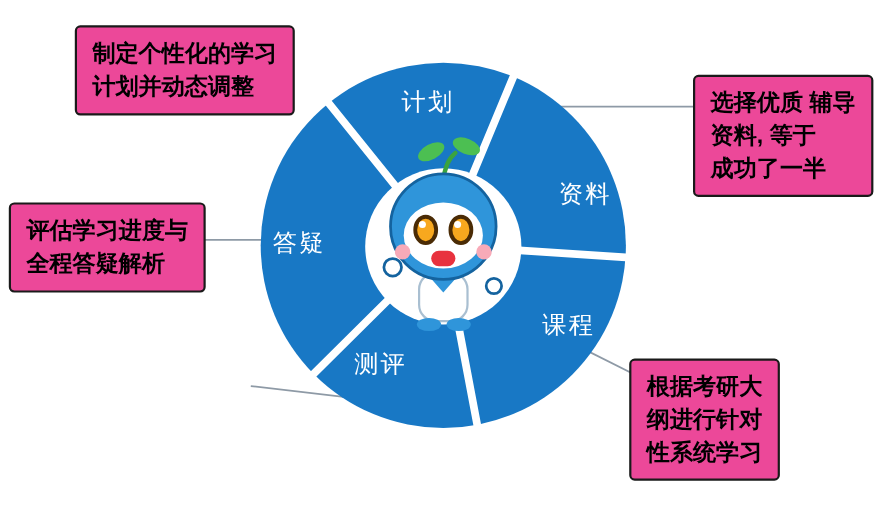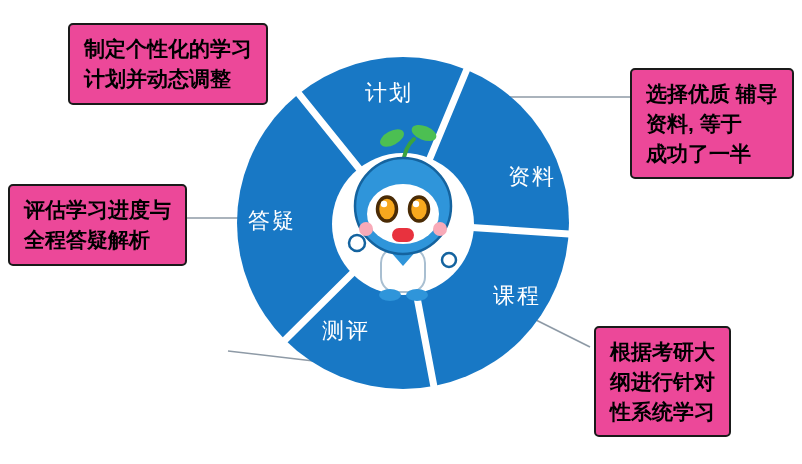--- a/index.html
+++ b/index.html
@@ -84,17 +84,17 @@
   <div class="seg-label" style="left:346px; top:331px;">测评</div>
   <div class="seg-label" style="left:272px; top:201px;margin-top:20px;">答疑</div>
 
   <div class="callout" style="left:68px; top:23px;">制定个性化的学习
 计划并动态调整</div>
   <div class="callout" style="left:630px; top:68px;">选择优质 辅导
 资料, 等于
 成功了一半</div>
   <div class="callout" style="left:8px; top:184px;">评估学习进度与
 全程答疑解析</div>
-  <div class="callout" style="left:594px; top:326px;text-align:right;">根据考研大
+  <div class="callout" style="left:572px; top:326px;text-align:right;">根据考研大
 纲进行针对
 性系统学习</div>
 
 </div>
 
 </body></html>

